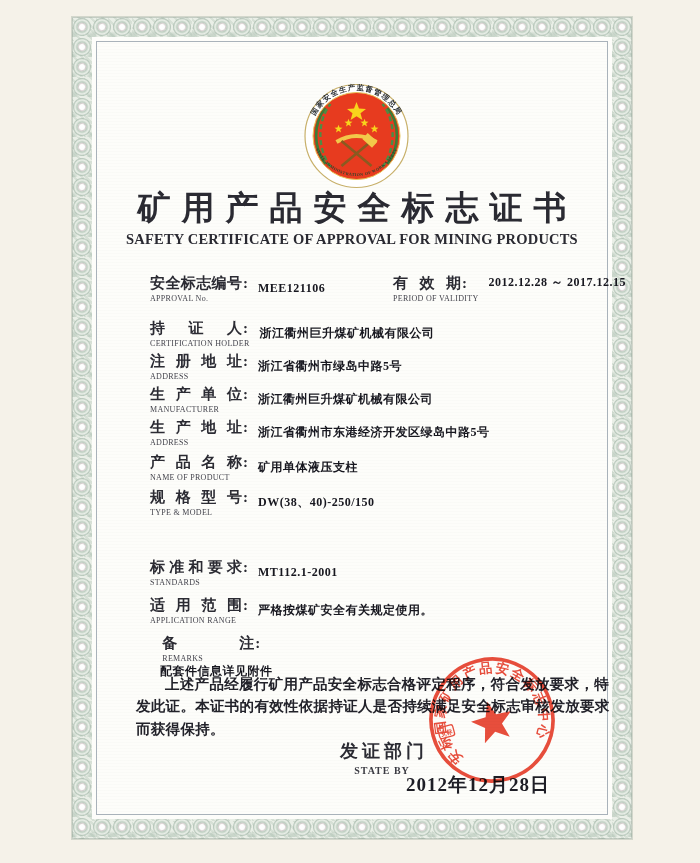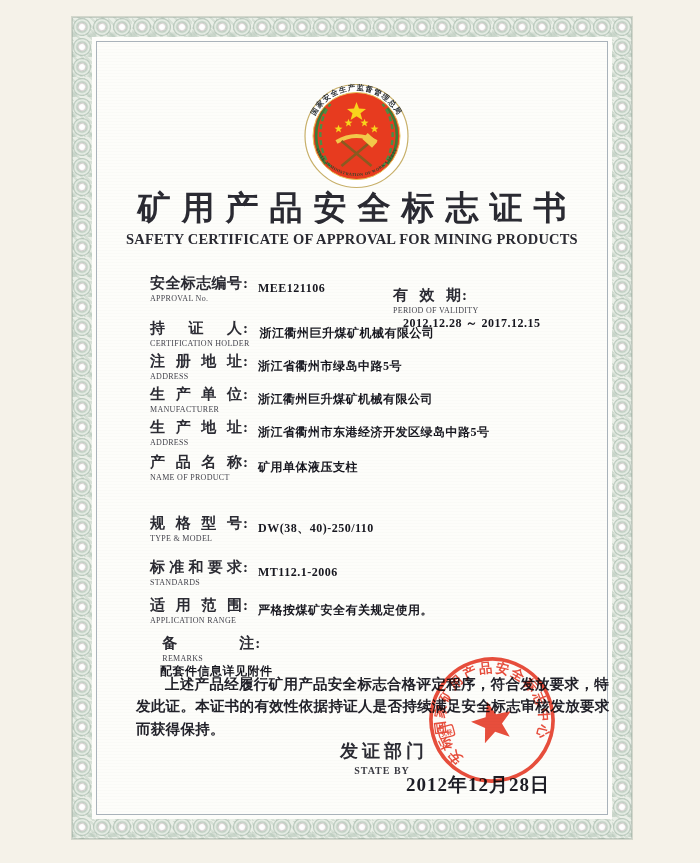--- a/index.html
+++ b/index.html
@@ -53,21 +53,21 @@
   .colon { margin-left:1px; }
   .sub-en {
     font-size:8px; font-weight:400; color:#43434c; letter-spacing:.3px; margin-top:1px;
     font-family:"Liberation Serif","DejaVu Serif",serif;
   }
   .val {
     font-size:12px; font-weight:600; color:#17171f; margin-left:10px; margin-top:0;
     letter-spacing:.5px;
   }
 
-  .vgroup { position:absolute; left:243px; top:12px; display:flex; align-items:flex-start;flex-direction:column; }
+  .vgroup { position:absolute; left:243px; top:0; display:flex; align-items:flex-start; }
 
   .declaration {
     position:absolute; left:36px; top:628px; width:478px;
     font-size:14.5px; font-weight:700; color:#22222a; line-height:1.55;
     text-indent:2em; letter-spacing:.3px;
   }
   .issued { position:absolute; left:222px; top:694px; width:120px; text-align:center; }
   .issued-zh { font-size:18px; font-weight:700; color:#2b2b33; letter-spacing:4px; text-indent:4px; }
   .issued-en { font-size:10px; font-weight:700; color:#3a3a42; letter-spacing:1px; margin-top:2px; }
   .issue-date {
@@ -170,34 +170,34 @@
       </div>
 
       <div class="row" style="top:408px;">
         <div class="lblblk">
           <div class="zh-line"><span class="jz">产品名称</span><span class="colon">:</span></div>
           <div class="sub-en">NAME OF PRODUCT</div>
         </div>
         <div class="val">矿用单体液压支柱</div>
       </div>
 
-      <div class="row" style="top:443px;margin-top:26px;">
+      <div class="row" style="top:443px;">
         <div class="lblblk">
           <div class="zh-line"><span class="jz">规格型号</span><span class="colon">:</span></div>
           <div class="sub-en">TYPE &amp; MODEL</div>
         </div>
-        <div class="val">DW(38、40)-250/110</div>
+        <div class="val">DW(38、40)-250/150</div>
       </div>
 
       <div class="row" style="top:513px;">
         <div class="lblblk">
           <div class="zh-line"><span class="jz">标准和要求</span><span class="colon">:</span></div>
           <div class="sub-en">STANDARDS</div>
         </div>
-        <div class="val">MT112.1-2006</div>
+        <div class="val">MT112.1-2001</div>
       </div>
 
       <div class="row" style="top:551px;">
         <div class="lblblk">
           <div class="zh-line"><span class="jz">适用范围</span><span class="colon">:</span></div>
           <div class="sub-en">APPLICATION RANGE</div>
         </div>
         <div class="val">严格按煤矿安全有关规定使用。</div>
       </div>
 

